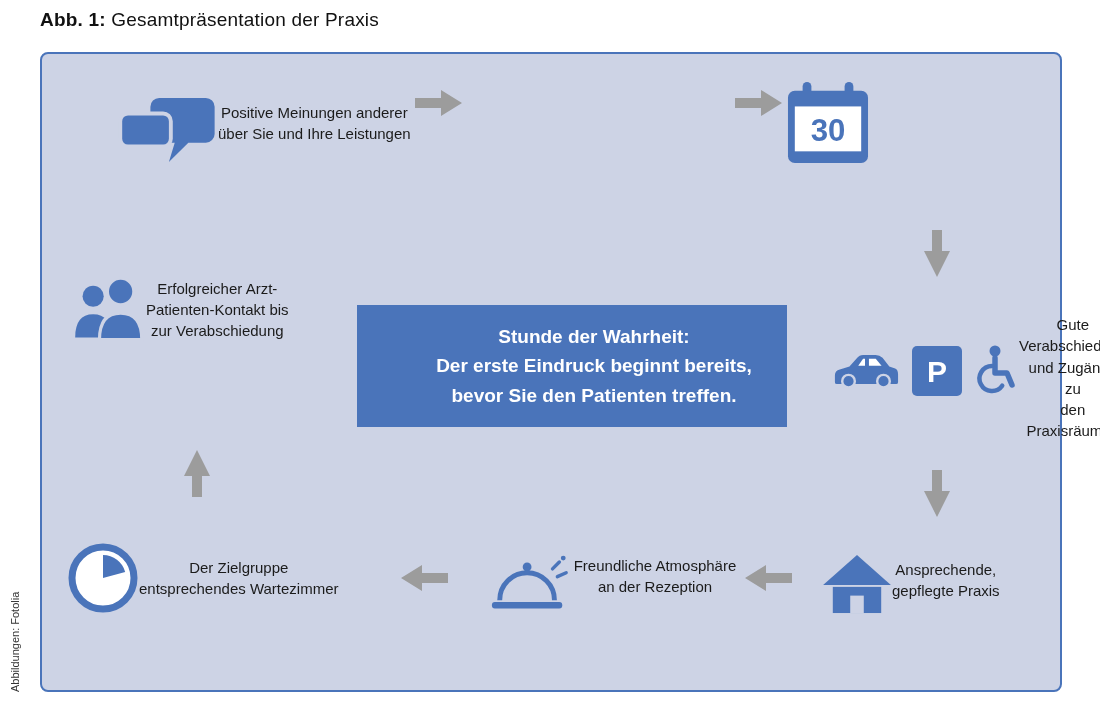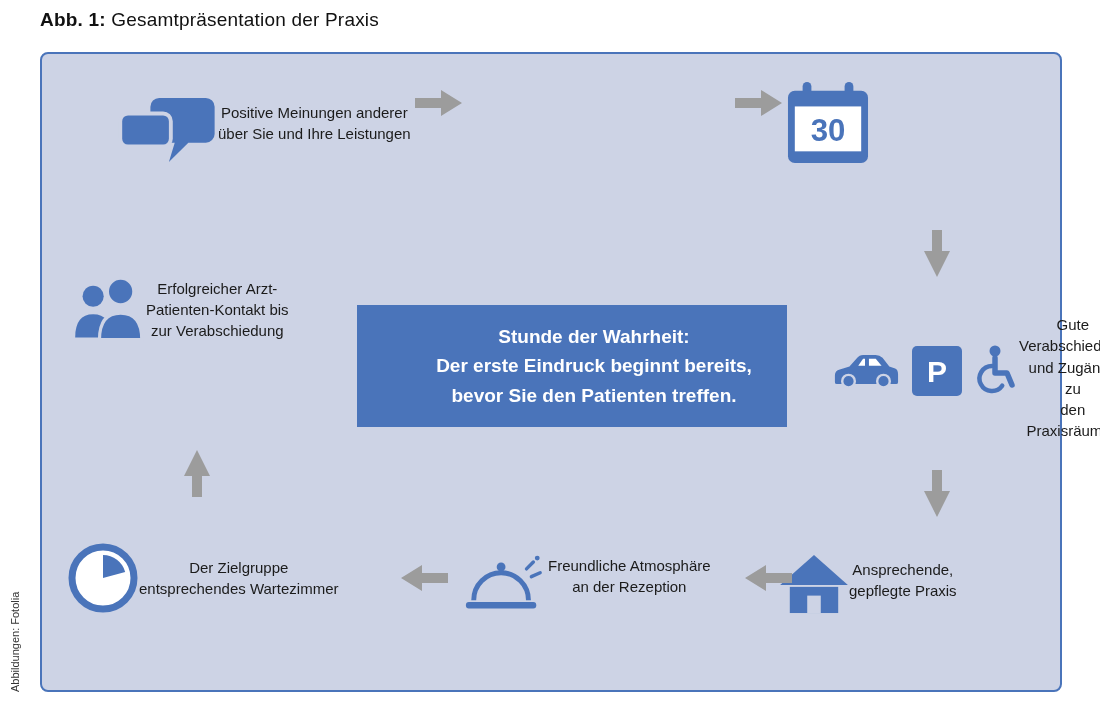--- a/index.html
+++ b/index.html
@@ -44,22 +44,22 @@
     white-space:pre-line;
     padding-left:44px;
   }
   
   .node-opinions { left:70px;  top:16px;  width:316px; } .node-opinions .icon-wrap { height:96px; }
   .node-phone    { left:398px; top:16px;  width:300px; } .node-phone    .icon-wrap { height:96px; }
   .node-calendar { left:745px; top:16px;  width:300px; } .node-calendar .icon-wrap { height:96px; }
   .node-access   { left:790px; top:246px; width:210px; }
   .node-access .icon-row { display:flex; align-items:center; justify-content:center; gap:12px; height:62px; }
   .node-access .label { margin-top:14px; }
-  .node-house    { left:737px; top:482px; width:260px; } .node-house .icon-wrap { height:78px; }
-  .node-bell     { left:420px; top:474px; width:300px; } .node-bell  .icon-wrap { height:86px; }
+  .node-house    { left:780px; top:482px; width:260px; } .node-house .icon-wrap { height:78px; }
+  .node-bell     { left:420px; top:474px; width:300px;justify-content:center; } .node-bell  .icon-wrap { height:86px; }
   .node-clock    { left:25px;  top:478px; width:280px; } .node-clock .icon-wrap { height:82px; }
   .node-people   { left:30px;  top:205px; width:260px; } .node-people .icon-wrap { height:85px; }
   .node-people .label { margin-top:16px; }
   
   .arrow-r1 { left:373px; top:36px; }
   .arrow-r2 { left:693px; top:36px; }
   .arrow-d1 { left:882px; top:176px; }
   .arrow-d2 { left:882px; top:416px; }
   .arrow-l1 { left:703px; top:511px; }
   .arrow-l2 { left:359px; top:511px; }

